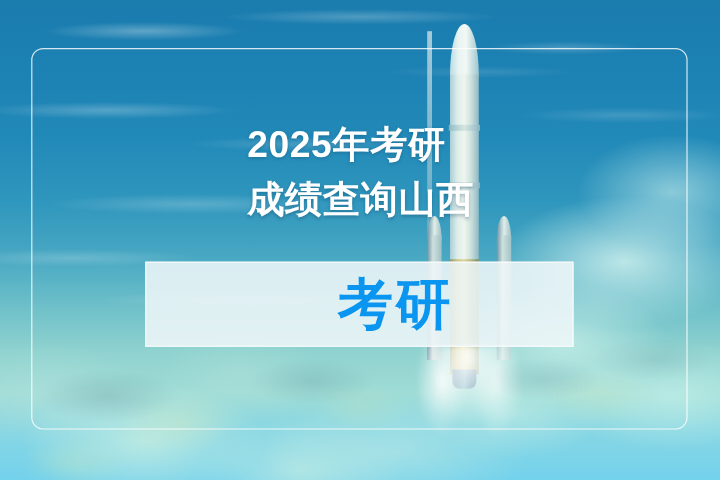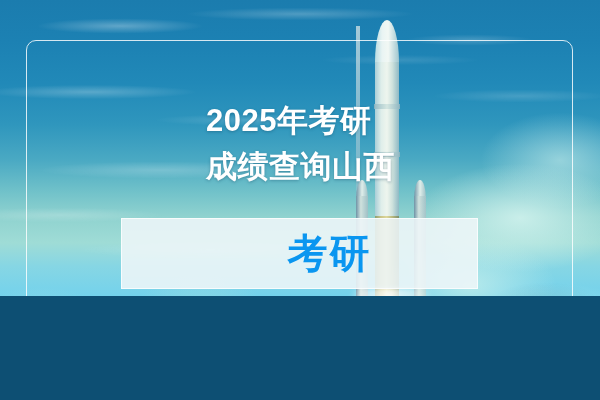--- a/index.html
+++ b/index.html
@@ -7,21 +7,21 @@
     padding: 0;
     background: #0d4f73;
   }
   body {
     font-family: "Liberation Sans", "DejaVu Sans", sans-serif;
   }
 
   .stage {
     position: relative;
     width: 600px;
-    height: 296px;
+    height: 400px;
     overflow: hidden;
   }
 
   
   .sky {
     position: absolute;
     inset: 0;
     background:
       linear-gradient(180deg,
         #1b7cae 0%,
@@ -203,21 +203,21 @@
     left: 121px; top: 218px;
     width: 357px; height: 71px;
     background: rgba(238,246,248,.88);
     border: 1px solid rgba(255,255,255,.75);
     box-sizing: border-box;
     display: flex;
     align-items: center;
     justify-content: center;
   }
   .keyword {
-    font-size: 40px;
+    font-size: 46px;
     font-weight: bold;
     letter-spacing: 2px;
     color: #0a96f0;
     transform: translateX(30px);
   }
 </style>
 </head>
 <body>
 
 <div class="stage">

